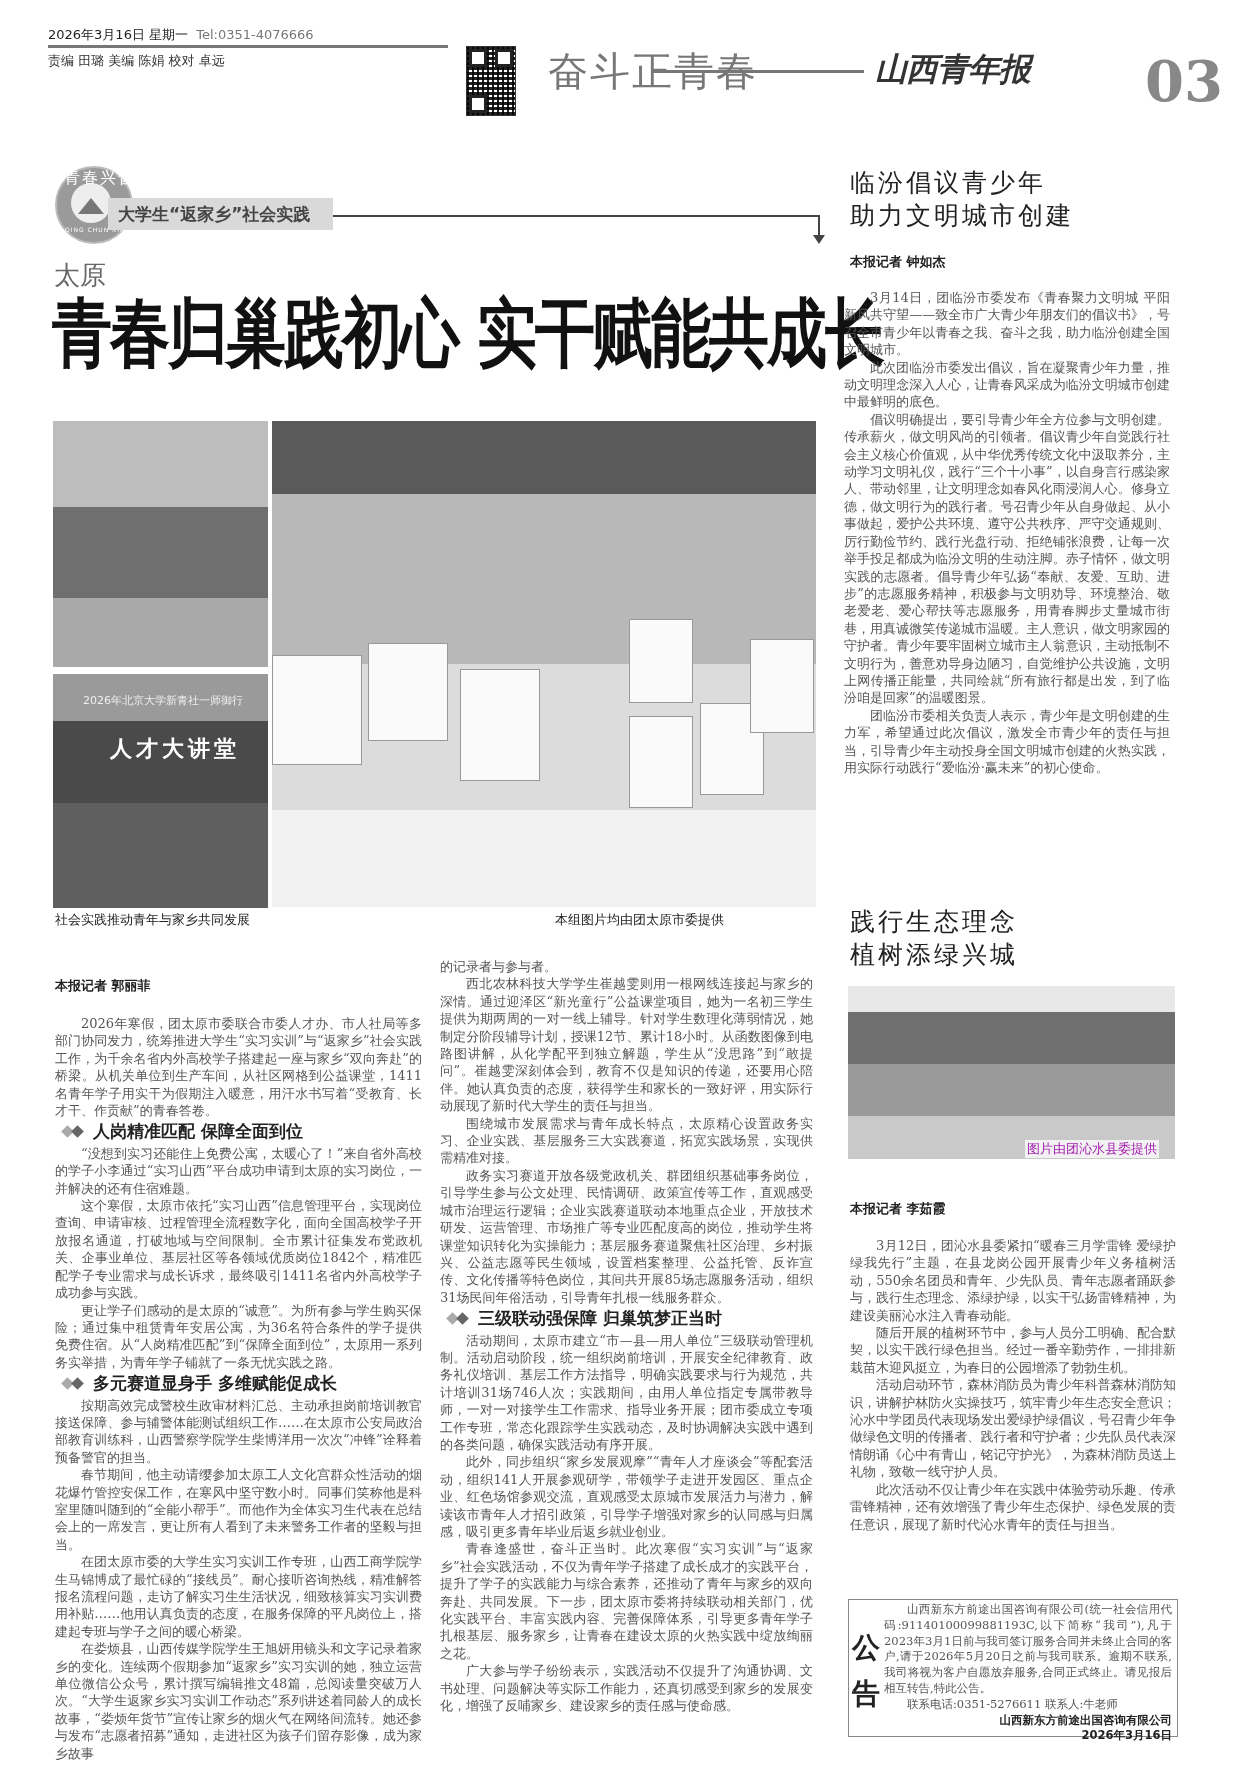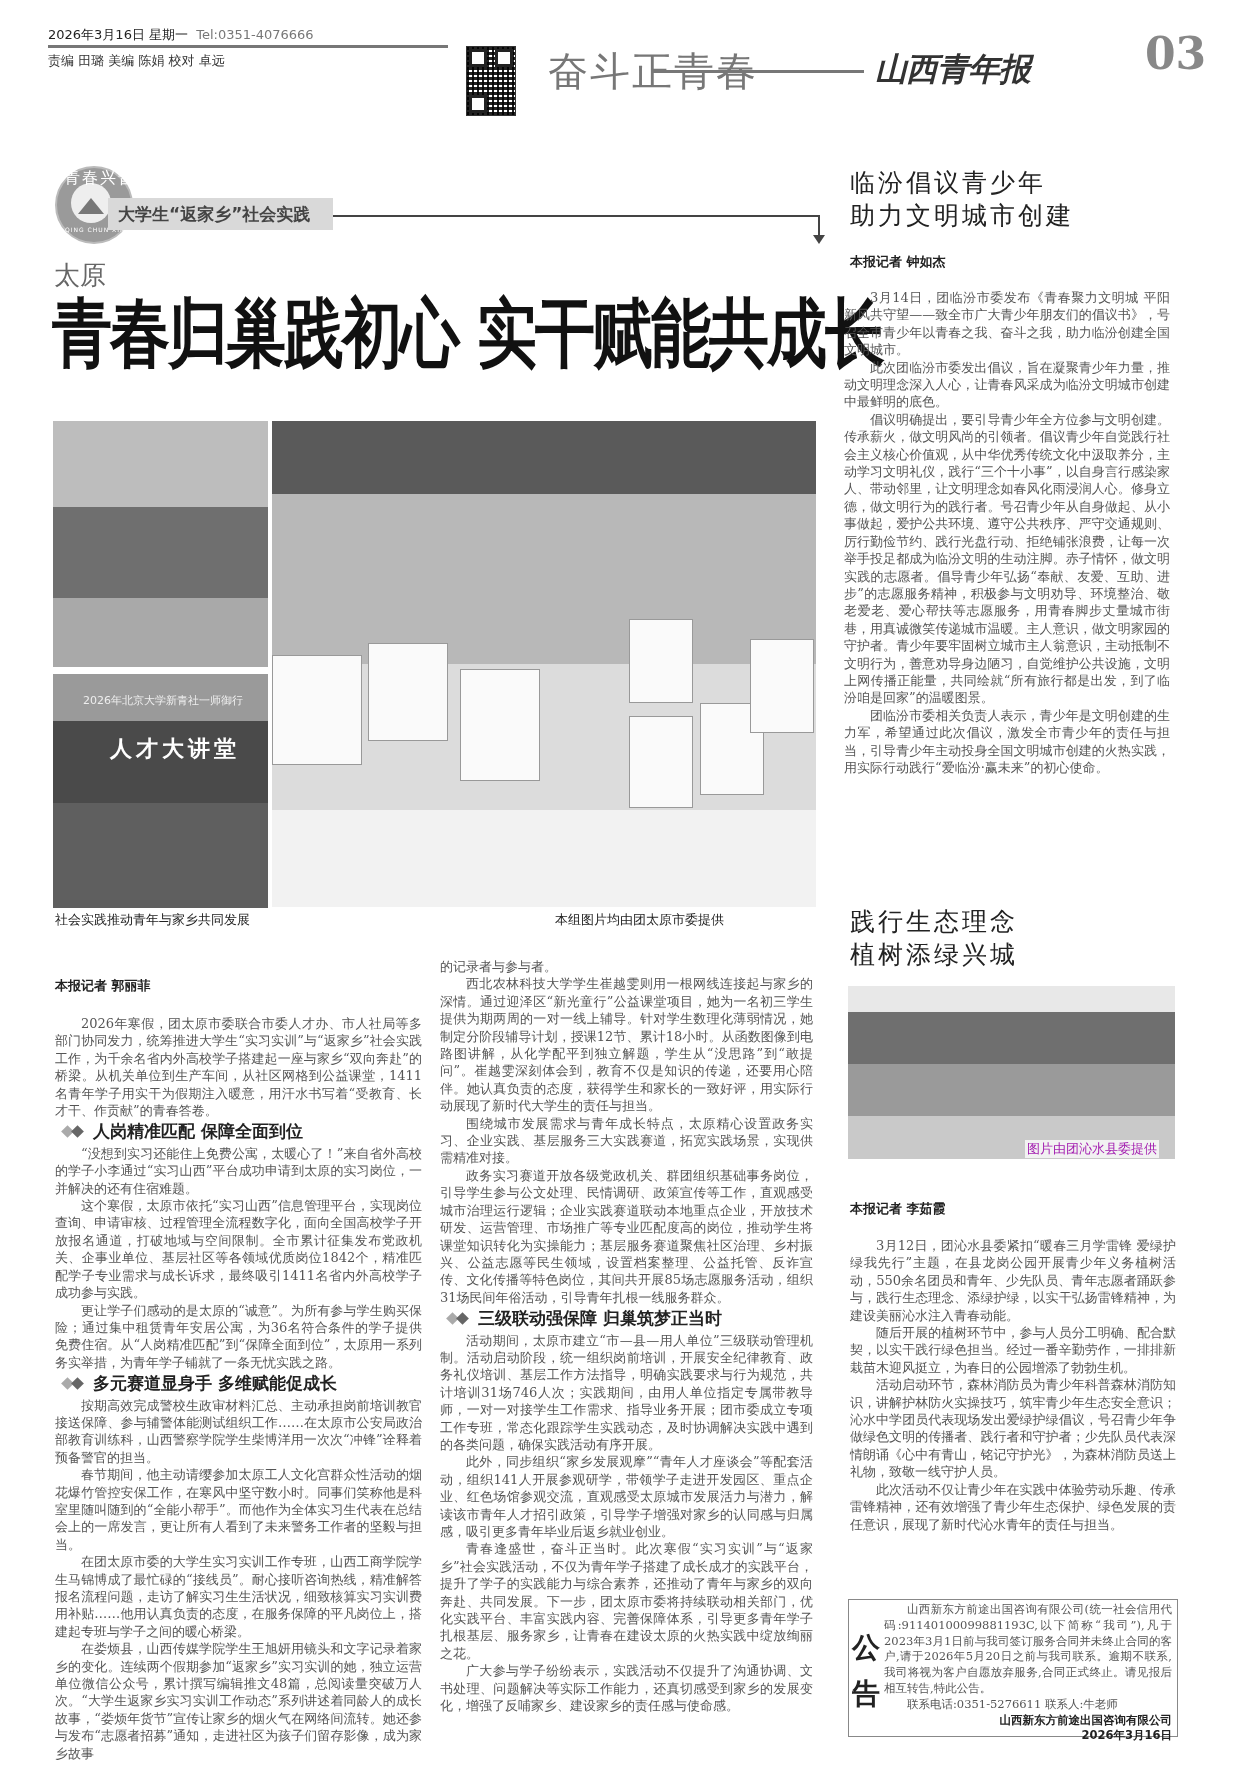--- a/index.html
+++ b/index.html
@@ -18,21 +18,21 @@
         repeating-linear-gradient(0deg,#222 0 3px,#fff 3px 5px),
         repeating-linear-gradient(90deg,#222 0 2px,#fff 2px 5px);
         background-blend-mode: multiply; border: 1px solid #333; }
   .qr::before, .qr::after { content: ""; position: absolute; width: 12px; height: 12px; border: 3px solid #222; background:#fff; }
   .qr::before { left: 2px; top: 2px; }
   .qr::after { left: 2px; bottom: 2px; }
   .qr .qr-tr { position: absolute; right: 2px; top: 2px; width: 12px; height: 12px; border: 3px solid #222; background:#fff; }
   .section-name { left: 548px; top: 44px; font-size: 40px; color: #777; letter-spacing: 2px; }
   .rule-mid { left: 652px; top: 70px; width: 212px; height: 3px; background: #777; }
   .paper-logo { left: 875px; top: 48px; font-size: 32px; font-style: italic; color: #333; font-weight: bold; letter-spacing: -1px; }
-  .page-num { left: 1145px; top: 28px; font-size: 44px; color: #888; font-weight: bold; }
+  .page-num { left: 1145px; top: 48px; font-size: 56px; color: #888; font-weight: bold; }
 
   
   .badge { left: 55px; top: 166px; width: 74px; height: 74px; border-radius: 50%; background: #9a9a9a; border: 2px solid #bbb; }
   .badge-inner { left: 71px; top: 183px; width: 40px; height: 40px; border-radius: 50%; background: #eee; }
   .badge-mtn { left: 78px; top: 198px; width: 0; height: 0; border-left: 13px solid transparent; border-right: 13px solid transparent; border-bottom: 16px solid #777; }
   .badge-top { left: 64px; top: 168px; font-size: 16px; color: #fff; font-weight: normal; letter-spacing: 2px; }
   .badge-bot { left: 65px; top: 226px; font-size: 6px; color: #fff; letter-spacing: 1px; }
   .kicker { left: 108px; top: 198px; width: 225px; height: 32px; background: #d9d9d9; }
   .kicker-text { left: 118px; top: 203px; font-size: 17px; color: #444; font-weight: bold; }
   .kicker-line { left: 333px; top: 215px; width: 486px; height: 2px; background: #444; }

